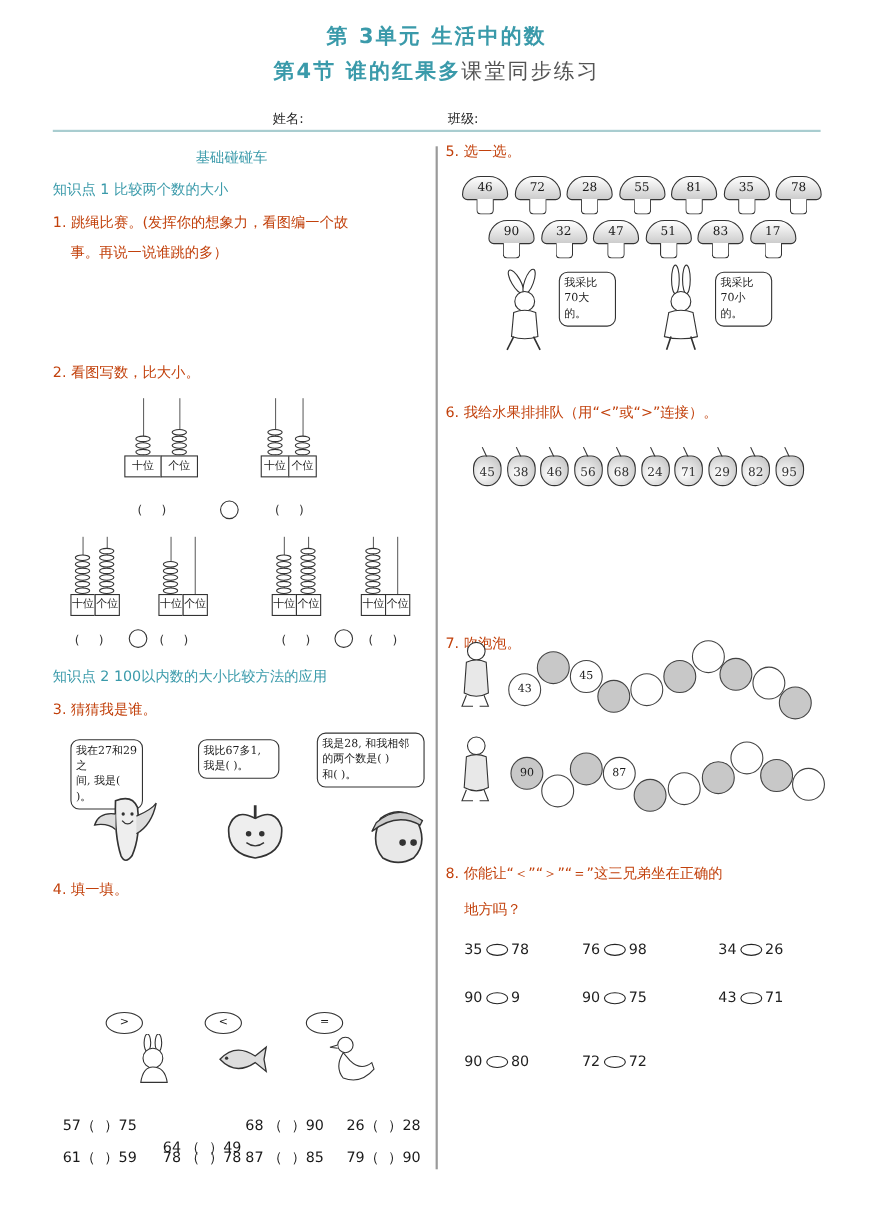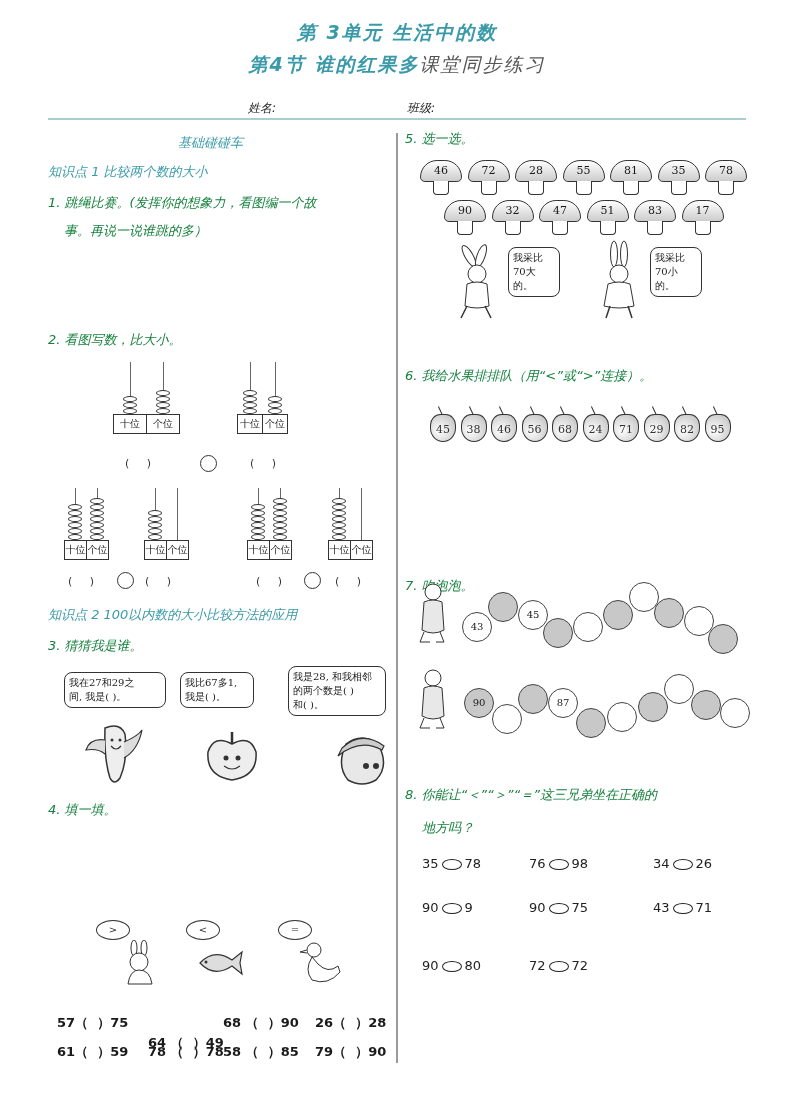--- a/index.html
+++ b/index.html
@@ -1,35 +1,35 @@
 <!DOCTYPE html>
 <html><head>
 <meta charset="utf-8">
 <style>
   * { box-sizing: border-box; margin: 0; padding: 0; }
   body { width: 794px; height: 1113px; background: #ffffff; position: relative; overflow: hidden;
          font-family: "DejaVu Sans", "Liberation Sans", sans-serif; color: #1a1a1a; }
-  .abs { position: absolute; font-style: italic; }
+  .abs { position: absolute; }
   .title1 { left: 0; width: 794px; top: 20px; text-align: center; font-size: 19px; font-weight: bold; color: #3a9aaa; letter-spacing: 2px; }
   .title2 { left: 0; width: 794px; top: 52px; text-align: center; font-size: 19px; font-weight: bold; color: #3a9aaa; letter-spacing: 2px; }
   .title2 .gray { color: #555; font-weight: normal; }
   .namefield { top: 100px; font-size: 12px; color: #222; }
   .hr { left: 48px; width: 698px; top: 118px; height: 2px; background: #a9cdd0; }
   .vline { left: 396px; top: 133px; width: 2px; height: 930px; background: #9a9a9a; }
   .section { font-size: 13px; color: #3a9aaa; }
-  .q { font-size: 13px; color: #15803d; line-height: 28px; }
+  .q { font-size: 13px; color: #c2410c; line-height: 28px; }
   
   .abacus { position: absolute; }
   .rod { position: absolute; width: 1px; background: #666; }
   .bead { position: absolute; width: 14px; height: 6px; border: 1px solid #333; border-radius: 50%; background: #fff; }
   .abox { position: absolute; border: 1px solid #333; background: #fff; font-size: 10px; text-align: center; font-family: "DejaVu Serif", serif; }
   .paren { position: absolute; font-size: 11px; color: #333; }
   .circle { position: absolute; border: 1px solid #333; border-radius: 50%; background: #fff; }
   .bubble { position: absolute; border: 1.5px solid #333; border-radius: 8px; background: #fff; font-size: 10px; line-height: 14px; padding: 3px 4px; font-family: "DejaVu Serif", serif; }
-  .eq { position: absolute; font-size: 13px; font-weight: bold; white-space: pre; }
+  .eq { position: absolute; font-size: 13px; font-weight: normal; white-space: pre; }
   .mush { position: absolute; width: 42px; height: 36px; }
   .mush .cap { position: absolute; left: 0; top: 0; width: 42px; height: 22px; border: 1.5px solid #333; border-radius: 21px 21px 6px 6px; background: linear-gradient(#fff, #ccc); font-size: 11px; text-align: center; line-height: 20px; font-family: "DejaVu Serif", serif; }
   .mush .stem { position: absolute; left: 13px; top: 21px; width: 16px; height: 14px; border: 1.5px solid #333; border-top: none; border-radius: 0 0 4px 4px; background: #fff; }
   .pear { position: absolute; width: 26px; height: 36px; }
   .pear .body { position: absolute; left: 0; top: 8px; width: 26px; height: 28px; border: 1.5px solid #333; border-radius: 40% 40% 50% 50%; background: radial-gradient(circle at 35% 60%, #fff, #bbb); font-size: 11px; text-align: center; line-height: 30px; font-family: "DejaVu Serif", serif; color: #333; }
   .pear .stalk { position: absolute; left: 10px; top: 0; width: 1px; height: 10px; background: #333; transform: rotate(-25deg); }
   .ball { position: absolute; width: 30px; height: 30px; border: 1.5px solid #444; border-radius: 50%; font-size: 10px; text-align: center; line-height: 28px; font-family: "DejaVu Serif", serif; }
   .ball.g { background: #c8c8c8; }
   .ball.w { background: #fff; }
   .oval { display: inline-block; width: 20px; height: 11px; border: 1.5px solid #222; border-radius: 50%; vertical-align: middle; margin: 0 3px; }
@@ -150,21 +150,21 @@
       <div class="abox" style="left: 22px; top: 52px; width: 23px; height: 20px; line-height: 18px;">个位</div>
     </div>
     <div class="paren" style="left: 256px; top: 575px; white-space: pre;">(     )</div>
     <div class="circle" style="left: 304px; top: 572px; width: 17px; height: 17px;"></div>
     <div class="paren" style="left: 335px; top: 575px; white-space: pre;">(     )</div>
   </div>
 
 <div class="abs section" style="left:48px;top:606px;text-align:center;">知识点 2   100以内数的大小比较方法的应用</div>
 <div class="abs q" style="left:48px;top:632px;">3. 猜猜我是谁。</div>
 
-<div class="bubble" style="left:64px;top:672px;width:102px;">
+<div class="bubble" style="left:64px;top:672px;width:66px;">
   <div>我在27和29之</div>
   <div>间, 我是(  )。</div>
 </div>
 <div class="bubble" style="left:180px;top:672px;width:74px;">
   <div>我比67多1,</div>
   <div>我是(    )。</div>
 </div>
 <div class="bubble" style="left:288px;top:666px;width:98px;">
   <div>我是28, 和我相邻</div>
   <div>的两个数是(    )</div>
@@ -213,21 +213,21 @@
   <path d="M14 17 Q6 30 14 40 Q30 46 42 32 L40 26 Q30 34 20 24Z" fill="#fff" stroke="#333"></path>
 </svg>
 
 <div id="q4rows">
     <div class="eq" style="left: 57px; top: 1014px;">57（  ）75</div>
     <div class="eq" style="left: 148px; top: 1014px; margin-top: 20px;">64 （  ）49</div>
     <div class="eq" style="left: 223px; top: 1014px;">68 （  ）90</div>
     <div class="eq" style="left: 315px; top: 1014px;">26（  ）28</div>
     <div class="eq" style="left: 57px; top: 1043px;">61（  ）59</div>
     <div class="eq" style="left: 148px; top: 1043px;">78 （  ）78</div>
-    <div class="eq" style="left: 223px; top: 1043px;">58 （  ）85</div>
+    <div class="eq" style="left: 223px; top: 1043px;">87 （  ）85</div>
     <div class="eq" style="left: 315px; top: 1043px;">79（  ）90</div>
   </div>
 
 <div class="abs q" style="left:405px;top:125px;">5. 选一选。</div>
 <div id="mushrooms">
     <div class="mush" style="left: 420px; top: 160px;">
       <div class="cap">46</div>
       <div class="stem"></div>
     </div>
     <div class="mush" style="left: 467.5px; top: 160px;">

